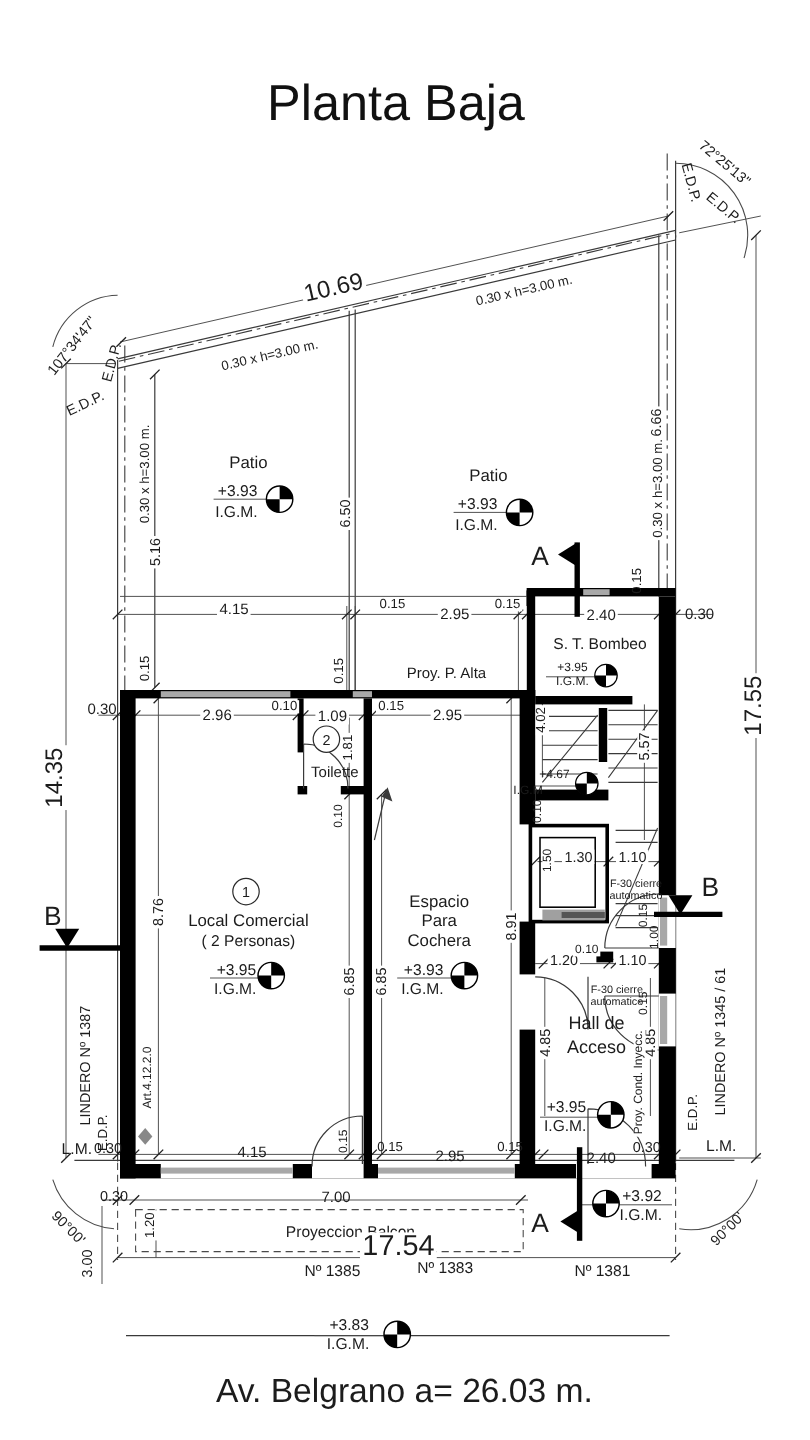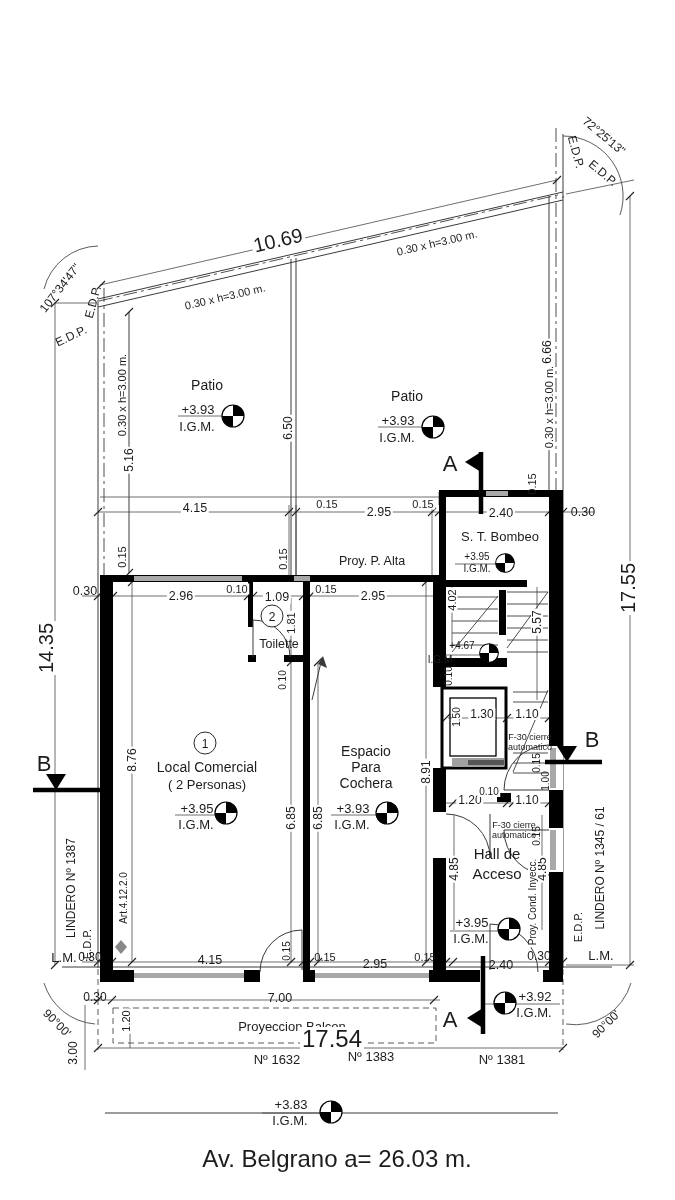--- a/index.html
+++ b/index.html
@@ -13,21 +13,21 @@
   .r25{transform:translate(-50%,-50%) rotate(-25deg);}
   .r52{transform:translate(-50%,-50%) rotate(-52deg);}
   .r75{transform:translate(-50%,-50%) rotate(-75deg);}
   .rp40{transform:translate(-50%,-50%) rotate(40deg);}
   .rp75{transform:translate(-50%,-50%) rotate(75deg);}
   .rp45{transform:translate(-50%,-50%) rotate(45deg);}
   .rm45{transform:translate(-50%,-50%) rotate(-45deg);}
   .bgw{background:#fff;padding:0 2px;}
   .s8{font-size:9px;}.s10{font-size:10px;}.s11{font-size:11px;}.s12{font-size:12px;}
   .s125{font-size:12.5px;}.s13{font-size:13px;}.s14{font-size:14px;}.s15{font-size:15px;}
-  .s20{font-size:20px;}.s22{font-size:22px;}.s24{font-size:24px;}.s26{font-size:24px;}
+  .s20{font-size:20px;}.s22{font-size:22px;}.s24{font-size:24px;}.s26{font-size:28px;}
   .s42{font-size:42px;color:#111;}
   .circ{position:absolute;transform:translate(-50%,-50%);width:21px;height:21px;border:1.3px solid #2a2a2a;
         border-radius:50%;display:flex;align-items:center;justify-content:center;font-size:12px;background:#fff;}
 </style>
 </head>
 <body>
 
 <div id="plan">
 
 <svg width="675" height="1200" viewBox="0 0 675 1200">
@@ -207,20 +207,21 @@
     <use href="#lvl" transform="translate(226,813)"></use>
     <use href="#lvl" transform="translate(387,813)"></use>
     <use href="#lvl" transform="translate(505,563) scale(0.85)"></use>
     <use href="#lvl" transform="translate(489,653) scale(0.85)"></use>
     <use href="#lvl" transform="translate(509,929)"></use>
     <use href="#lvl" transform="translate(505,1003)"></use>
     <use href="#lvl" transform="translate(331,1112)"></use>
   </g>
 </svg>
 
+<div class="lbl s42" style="left:330px;top:86px">Planta Baja</div>
 
 <div class="lbl s20 r13 bgw" style="left:278px;top:240px">10.69</div>
 <div class="lbl s12 rp40" style="left:604px;top:136px">72°25'13"</div>
 <div class="lbl s12 rp75" style="left:576px;top:152px">E.D.P.</div>
 <div class="lbl s12 rp40" style="left:603px;top:173px">E.D.P.</div>
 <div class="lbl s12 r52" style="left:60px;top:288px">107°34'47"</div>
 <div class="lbl s12 r25" style="left:71px;top:336px">E.D.P.</div>
 <div class="lbl s12 r75" style="left:93px;top:302px">E.D.P.</div>
 <div class="lbl s11 r13 bgw" style="left:225px;top:297px">0.30 x h=3.00 m.</div>
 <div class="lbl s11 r13 bgw" style="left:437px;top:243px">0.30 x h=3.00 m.</div>
@@ -337,21 +338,21 @@
 <div class="lbl s12" style="left:539px;top:956px">0.30</div>
 <div class="lbl s22" style="left:450px;top:1020px">A</div>
 <div class="lbl s13" style="left:535px;top:996px">+3.92</div>
 <div class="lbl s13" style="left:534px;top:1012px">I.G.M.</div>
 
 <div class="lbl s12" style="left:95px;top:997px">0.30</div>
 <div class="lbl s125" style="left:280px;top:998px">7.00</div>
 <div class="lbl s11 v bgw" style="left:126px;top:1021px">1.20</div>
 <div class="lbl s13" style="left:292px;top:1026px">Proyeccion Balcon</div>
 <div class="lbl s24 bgw" style="left:332px;top:1039px">17.54</div>
-<div class="lbl s13" style="left:277px;top:1059px">Nº 1632</div>
+<div class="lbl s13" style="left:277px;top:1059px">Nº 1385</div>
 <div class="lbl s13" style="left:371px;top:1056px">Nº 1383</div>
 <div class="lbl s13" style="left:502px;top:1059px">Nº 1381</div>
 <div class="lbl s12 rp45" style="left:57px;top:1023px">90°00'</div>
 <div class="lbl s12 rm45" style="left:606px;top:1024px">90°00'</div>
 <div class="lbl s12 v" style="left:73px;top:1053px">3.00</div>
 <div class="lbl s13" style="left:291px;top:1104px">+3.83</div>
 <div class="lbl s13" style="left:290px;top:1120px">I.G.M.</div>
 <div class="lbl s26" style="left:337px;top:1159px">Av. Belgrano a= 26.03 m.</div>
 
 </div>

